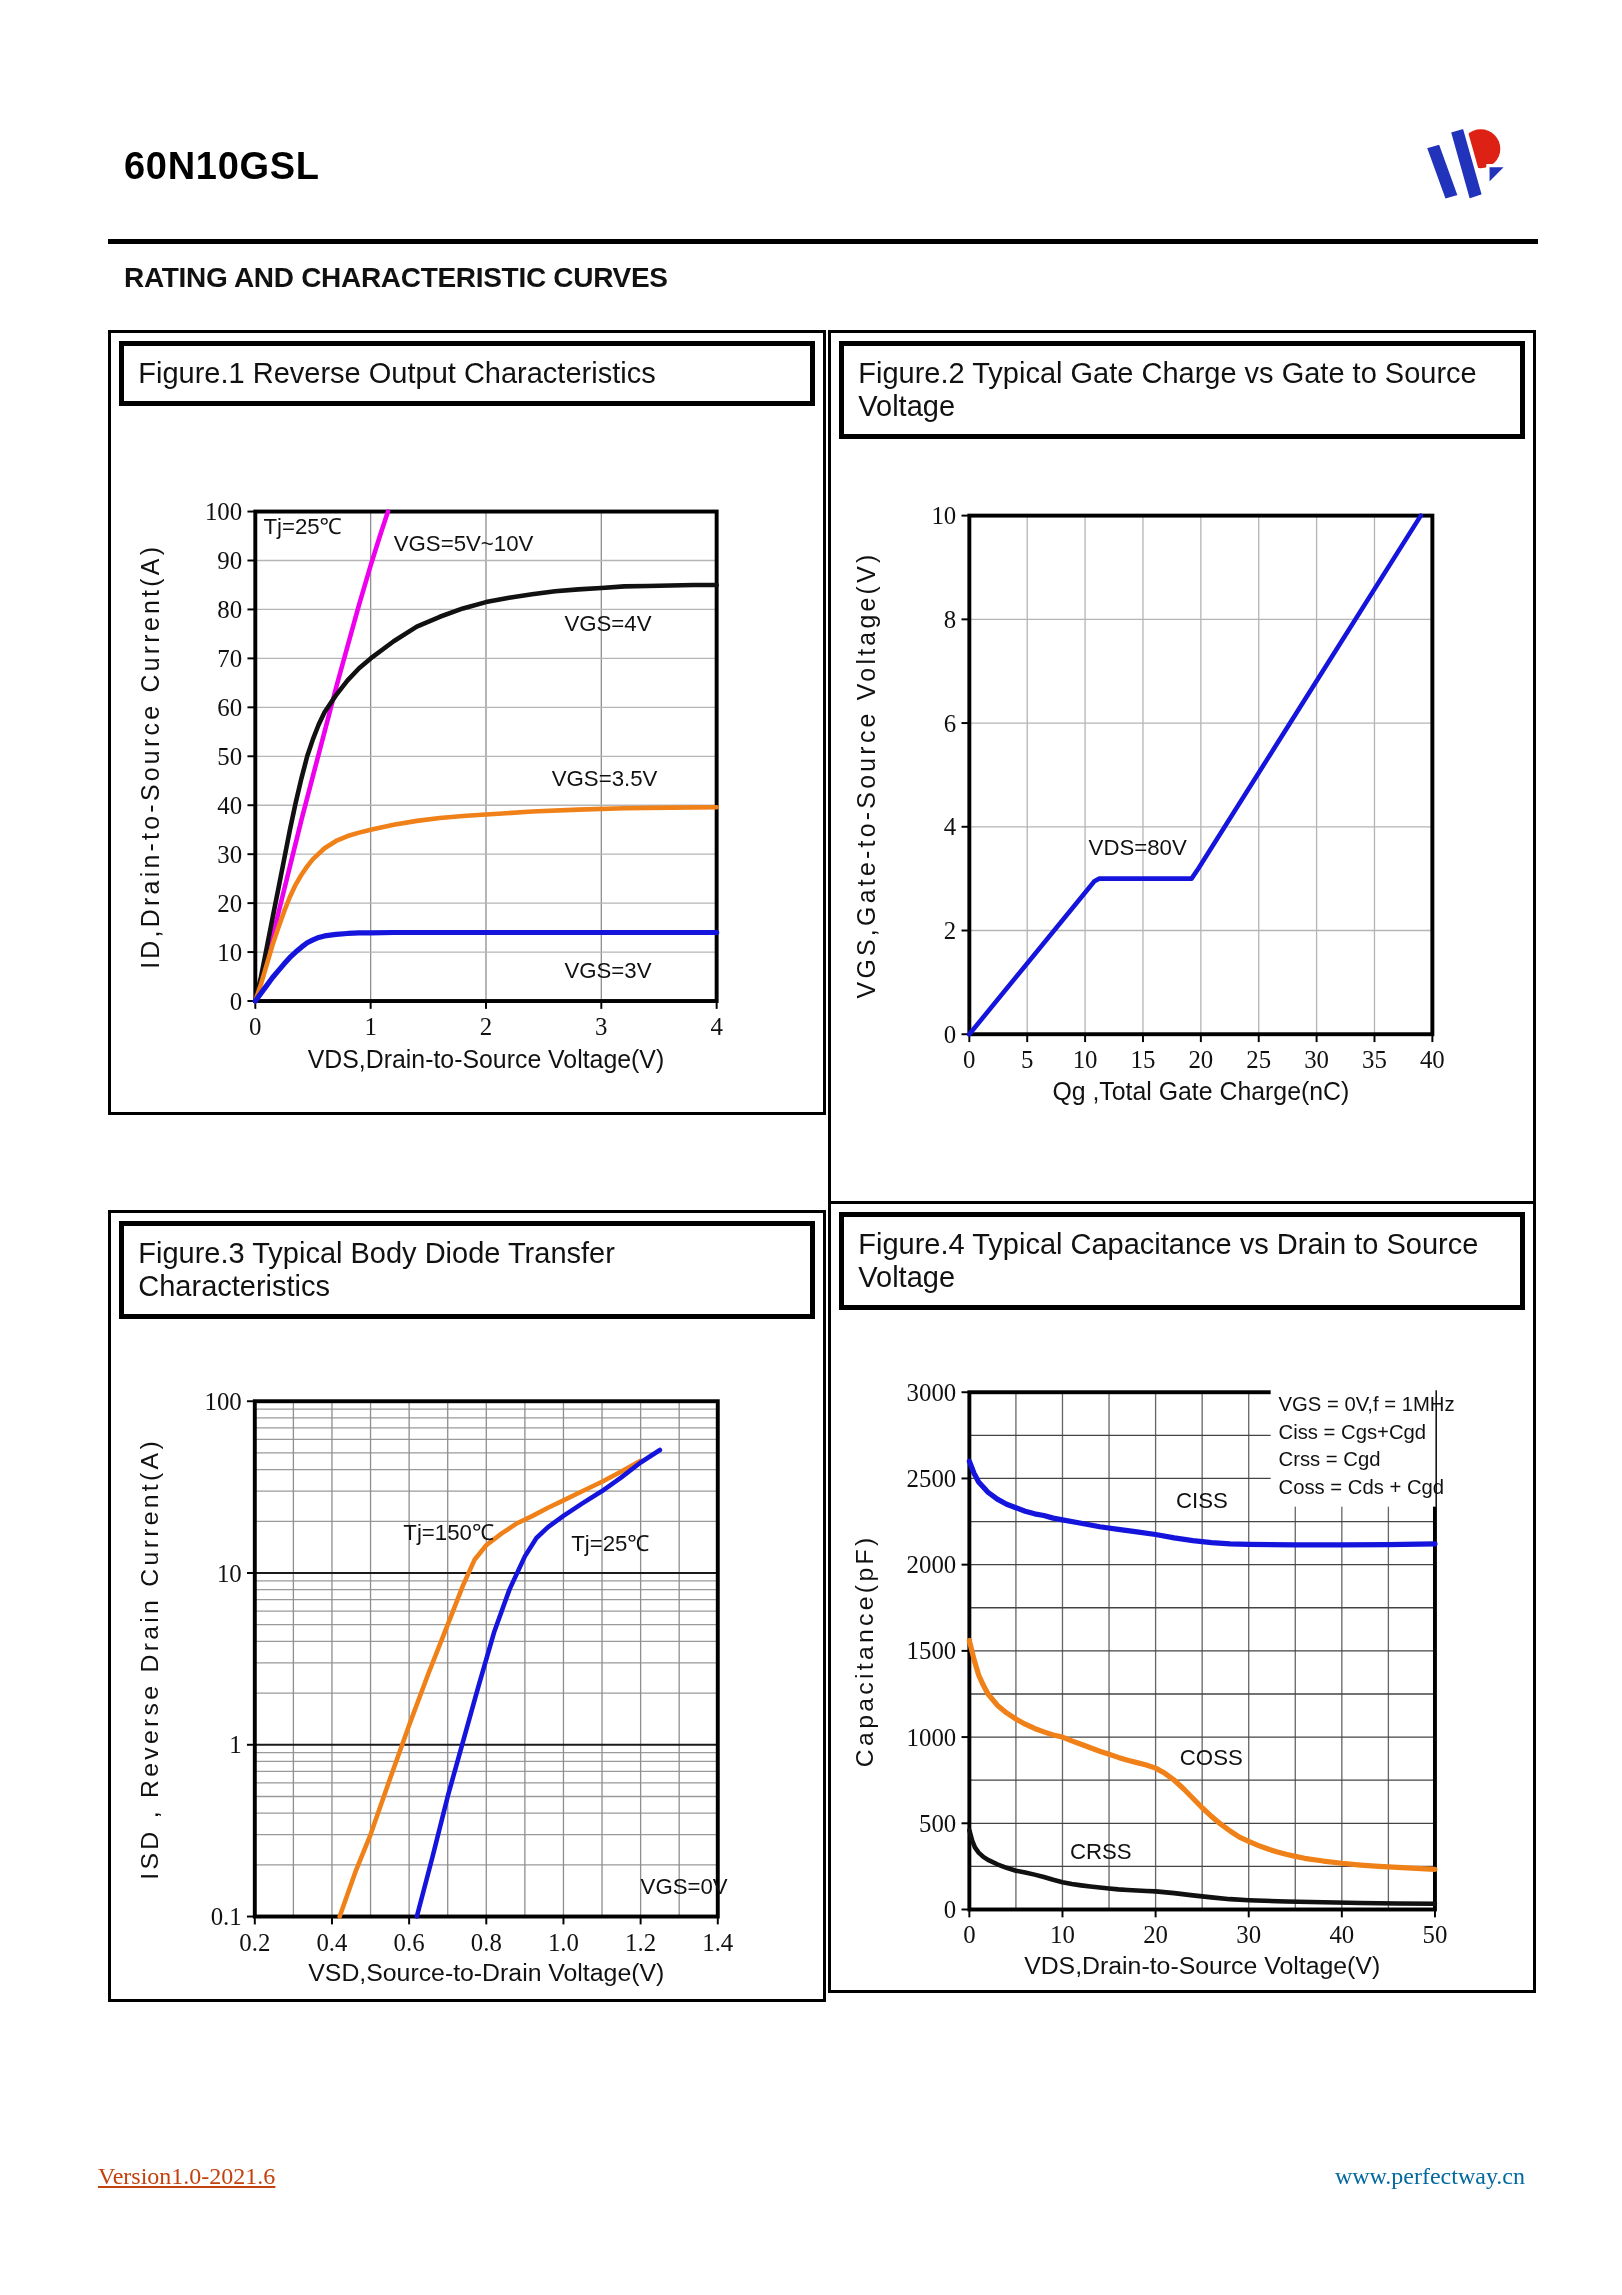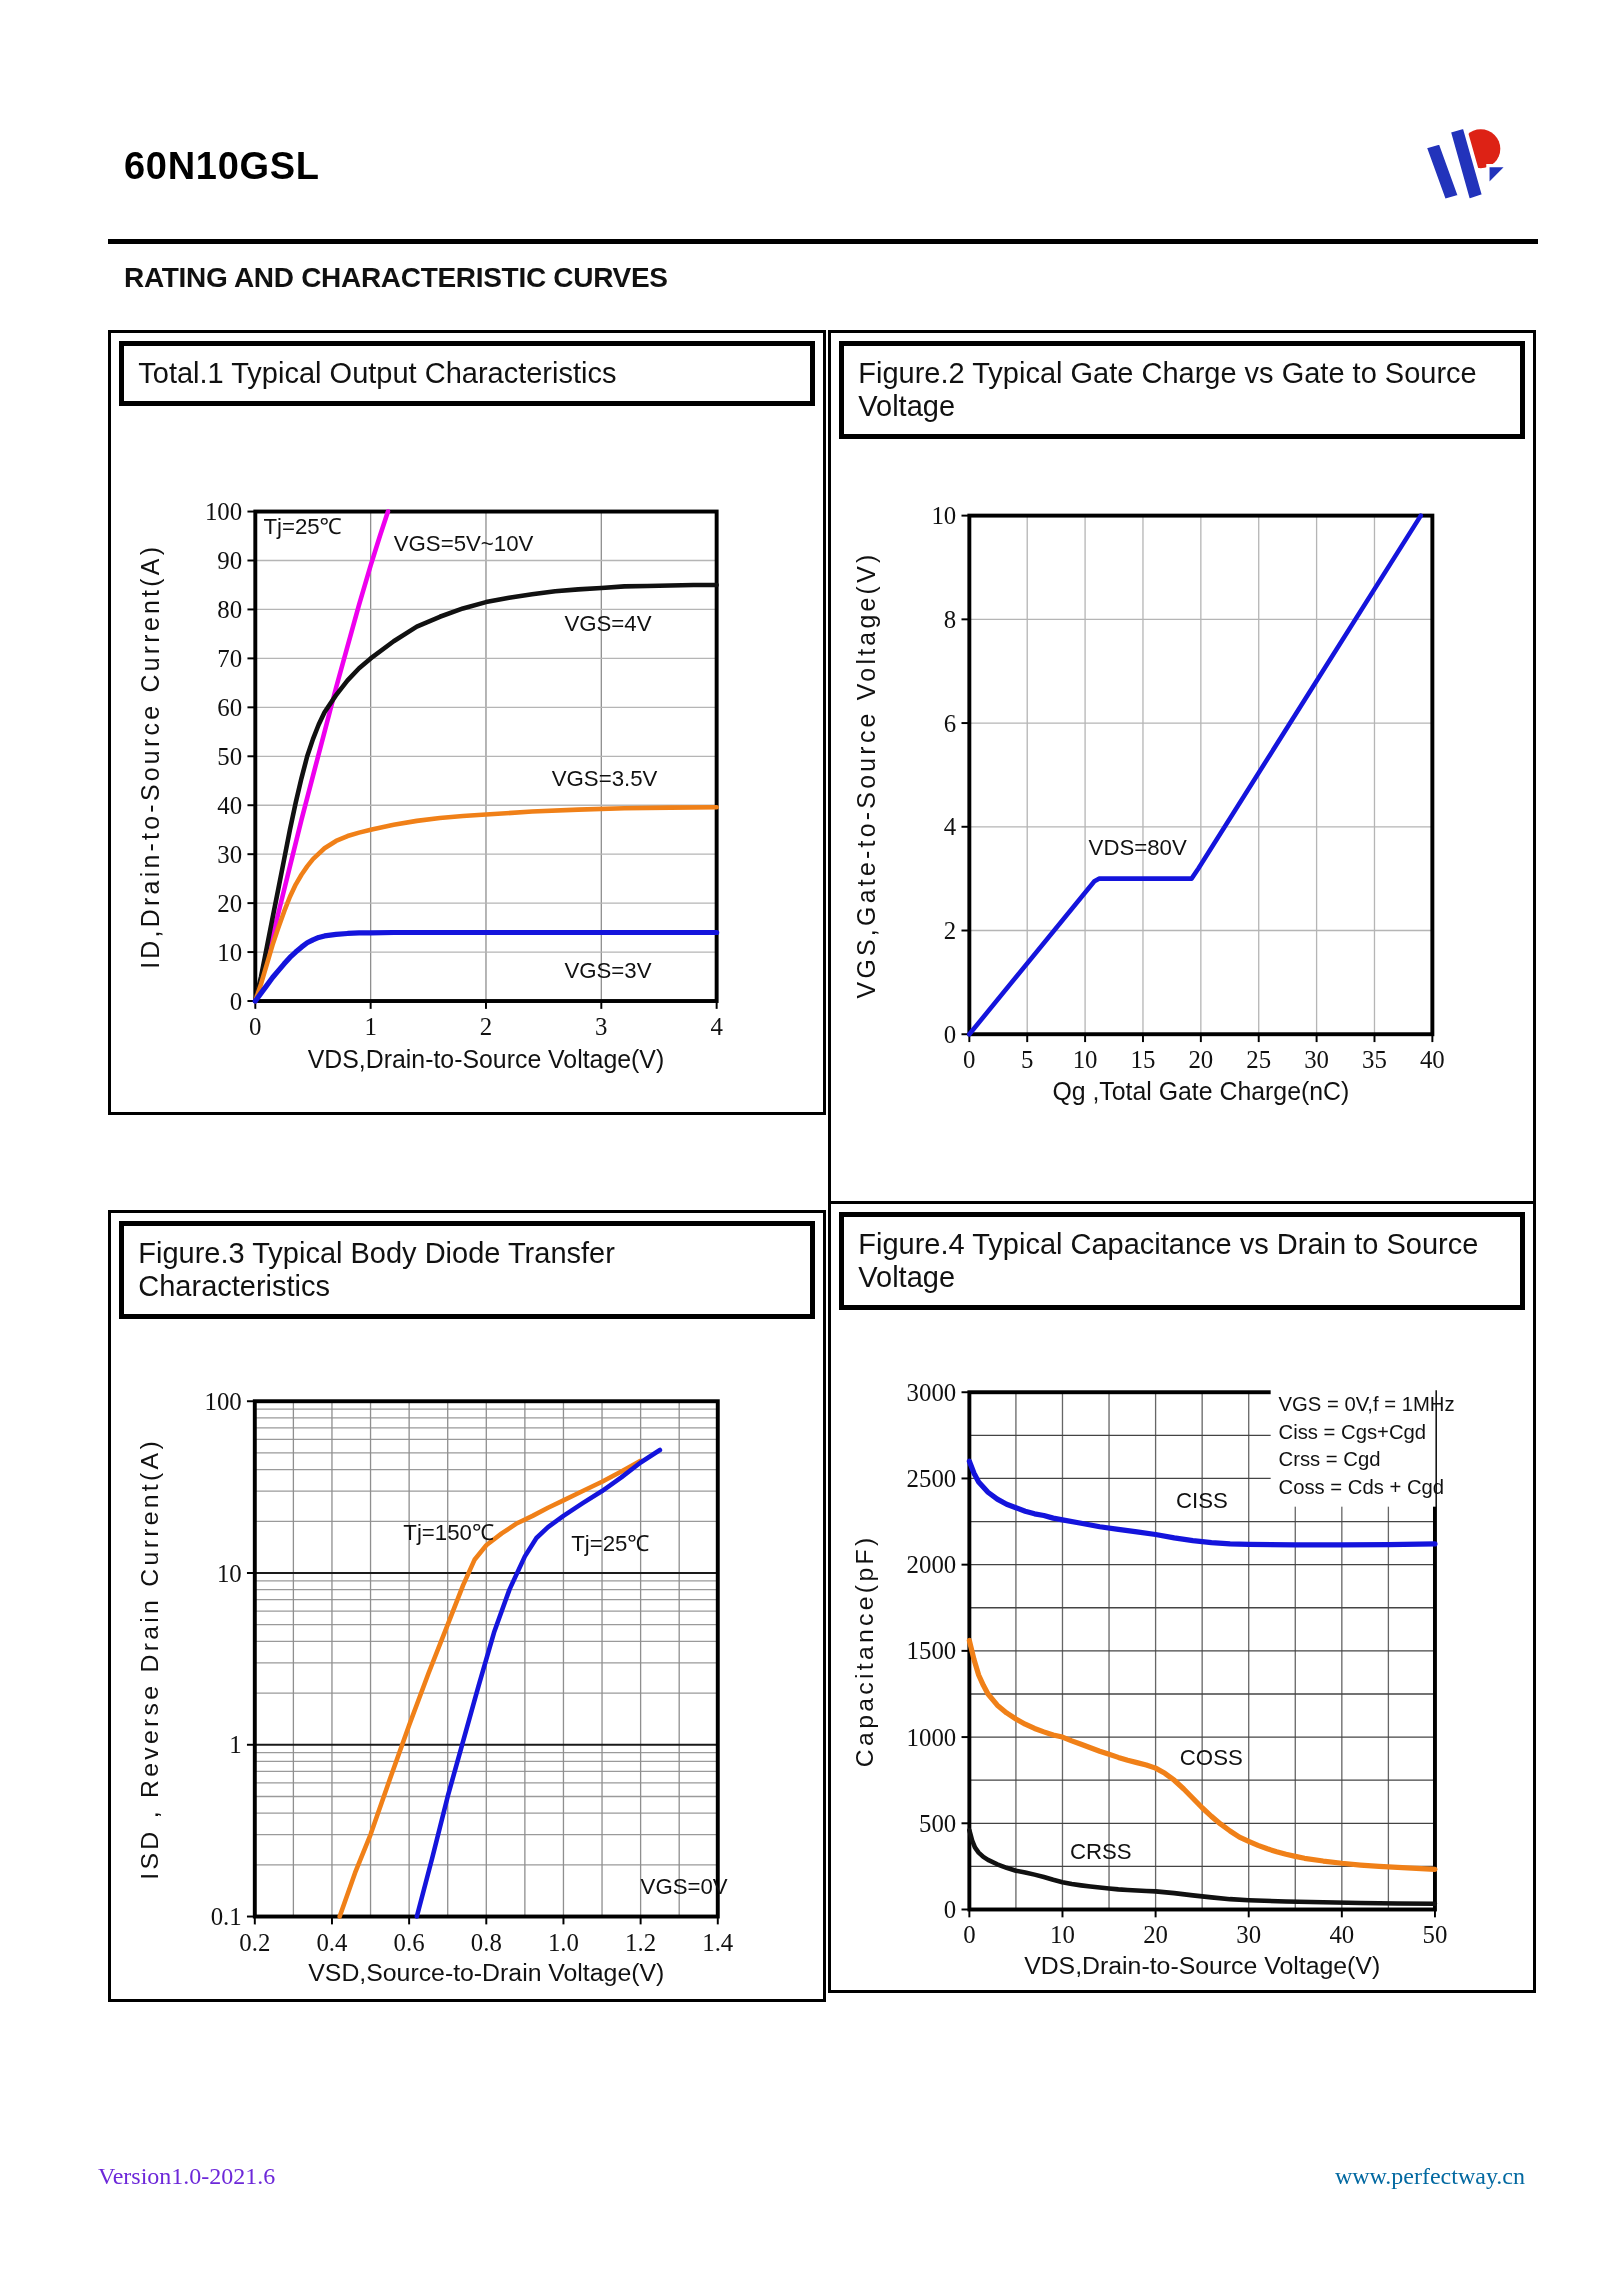--- a/index.html
+++ b/index.html
@@ -37,21 +37,21 @@
     <polygon points="27,55 51,48 81,131 57,138" stroke="#fff" stroke-width="6" fill="#2233BB"></polygon>
     <polygon points="64,31 88,24 118,130 94,138" stroke="#fff" stroke-width="6" fill="#2233BB"></polygon>
     <polygon points="124,84 154,84 124,114" stroke="#fff" stroke-width="5" fill="#2233BB"></polygon>
   </svg>
 
   <div class="rule"></div>
 
   <h2 class="section-title">RATING AND CHARACTERISTIC CURVES</h2>
 
   <section class="panel p1">
-    <div class="panel-title">Total.1 Typical Output Characteristics</div>
+    <div class="panel-title">Figure.1 Reverse Output Characteristics</div>
     <svg class="chart" width="710" height="697" viewBox="0 0 1085 1065">
         <line x1="395.25" x2="395.25" y1="149" y2="897" stroke="#8f8f8f" stroke-width="2"></line>
         <line x1="571.5" x2="571.5" y1="149" y2="897" stroke="#8f8f8f" stroke-width="2"></line>
         <line x1="747.75" x2="747.75" y1="149" y2="897" stroke="#8f8f8f" stroke-width="2"></line>
         <line x1="219" x2="924" y1="822.2" y2="822.2" stroke="#b5b5b5" stroke-width="2"></line>
         <line x1="219" x2="924" y1="747.4" y2="747.4" stroke="#b5b5b5" stroke-width="2"></line>
         <line x1="219" x2="924" y1="672.6" y2="672.6" stroke="#b5b5b5" stroke-width="2"></line>
         <line x1="219" x2="924" y1="597.8" y2="597.8" stroke="#b5b5b5" stroke-width="2"></line>
         <line x1="219" x2="924" y1="523" y2="523" stroke="#b5b5b5" stroke-width="2"></line>
         <line x1="219" x2="924" y1="448.2" y2="448.2" stroke="#b5b5b5" stroke-width="2"></line>
@@ -289,17 +289,17 @@
         <text x="682.768" y="277.00333333333333" class="leg">Crss = Cgd</text>
         <text x="682.768" y="319.00333333333333" class="leg">Coss = Cds + Cgd</text>
         <text x="526.1279999999999" y="340.65666666666675" class="anno" text-anchor="start">CISS</text>
         <text x="531.8240000000001" y="733.52" class="anno" text-anchor="start">COSS</text>
         <text x="363.79200000000003" y="878.5366666666666" class="anno" text-anchor="start">CRSS</text>
         <text x="566" y="1053" text-anchor="middle" class="axl">VDS,Drain-to-Source Voltage(V)</text>
         <text x="62" y="559.5" text-anchor="middle" class="axl ayl" transform="rotate(-90 62 559.5)">Capacitance(pF)</text>
       </svg>
   </section>
 
-  <span class="footer-left" style="color: #6d28d9;">Version1.0-2021.6</span>
+  <span class="footer-left" style="color: #c2410c; text-decoration: underline;">Version1.0-2021.6</span>
   <a class="footer-right" href="#" style="color: #0369a1;">www.perfectway.cn</a>
 
 </div>
 
 
 </body></html>

